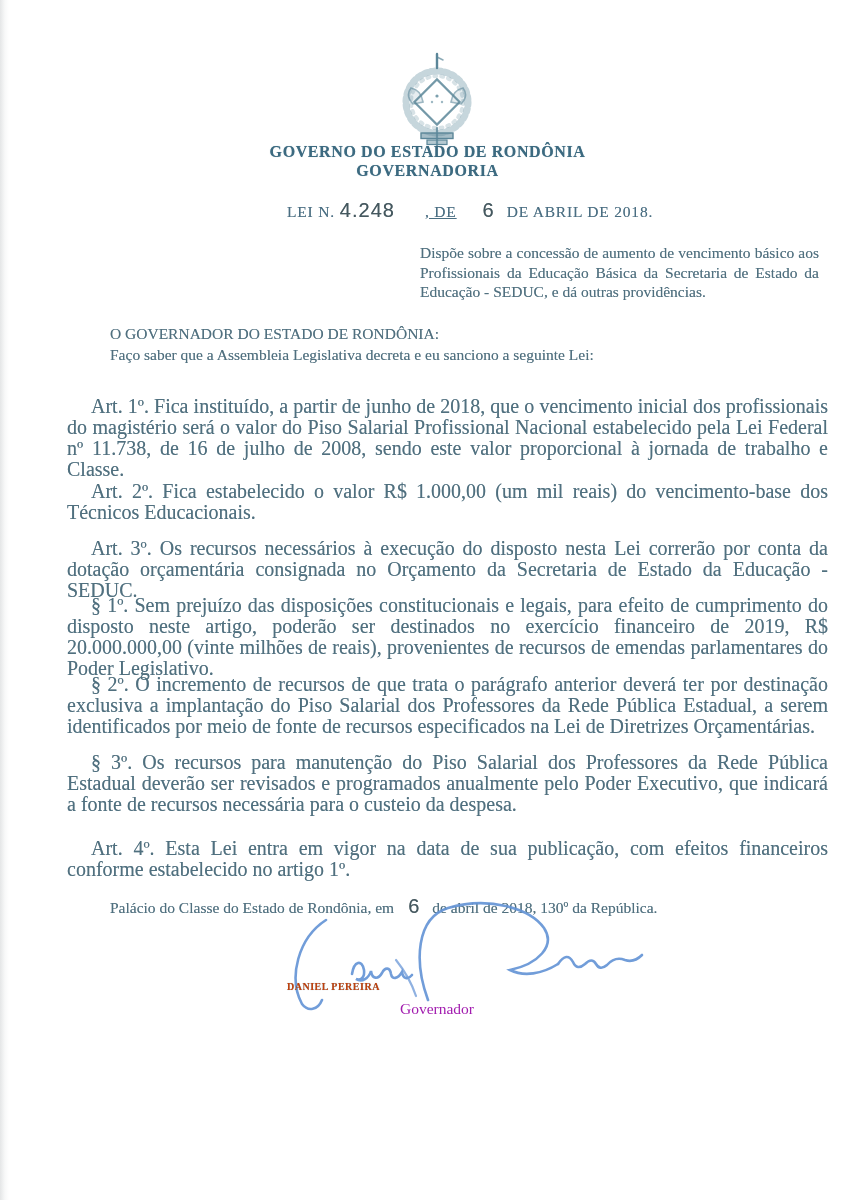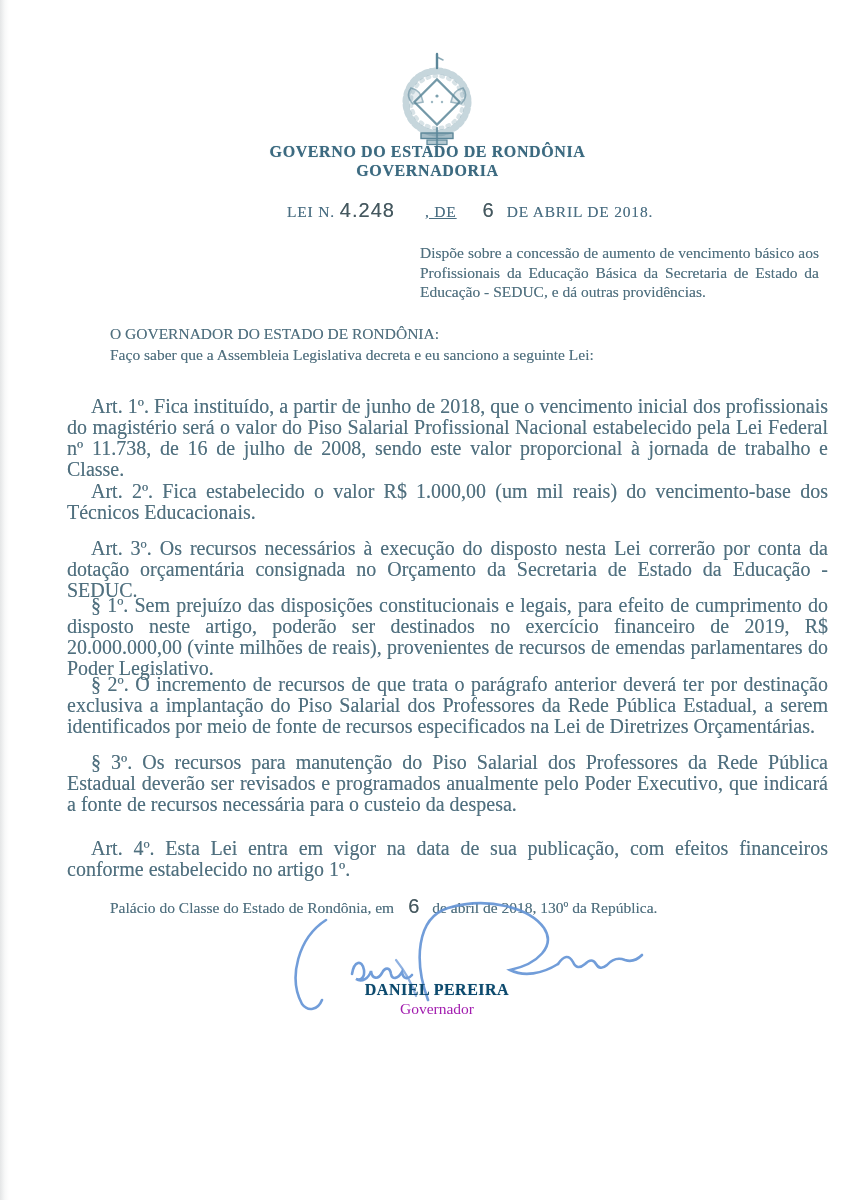--- a/index.html
+++ b/index.html
@@ -70,22 +70,22 @@
     position:absolute; top:895px; left:110px; width:720px;
     font-size:15.5px; white-space:nowrap;
   }
   .closing .typed{ margin-left:14px; margin-right:12px; }
   .sig-svg{
     position:absolute; top:900px; left:276px; width:384px; height:118px;
     pointer-events:none;
   }
   .sig-name{
     position:absolute; top:981px; left:287px; width:300px;
-    text-align:center; font-weight:bold; font-size:16px;
-    letter-spacing:0.5px; color:#0c4a6e;
+    font-weight:bold; font-size:10px;
+    letter-spacing:0.5px; color:#c2410c;
     text-shadow:0 0 0.7px rgba(47,94,119,0.6);
   }
   .sig-title{
     position:absolute; top:1000px; left:287px; width:300px;
     text-align:center; font-size:15.5px; color:#a21caf;
   }
 </style>
 </head>
 <body>
 

